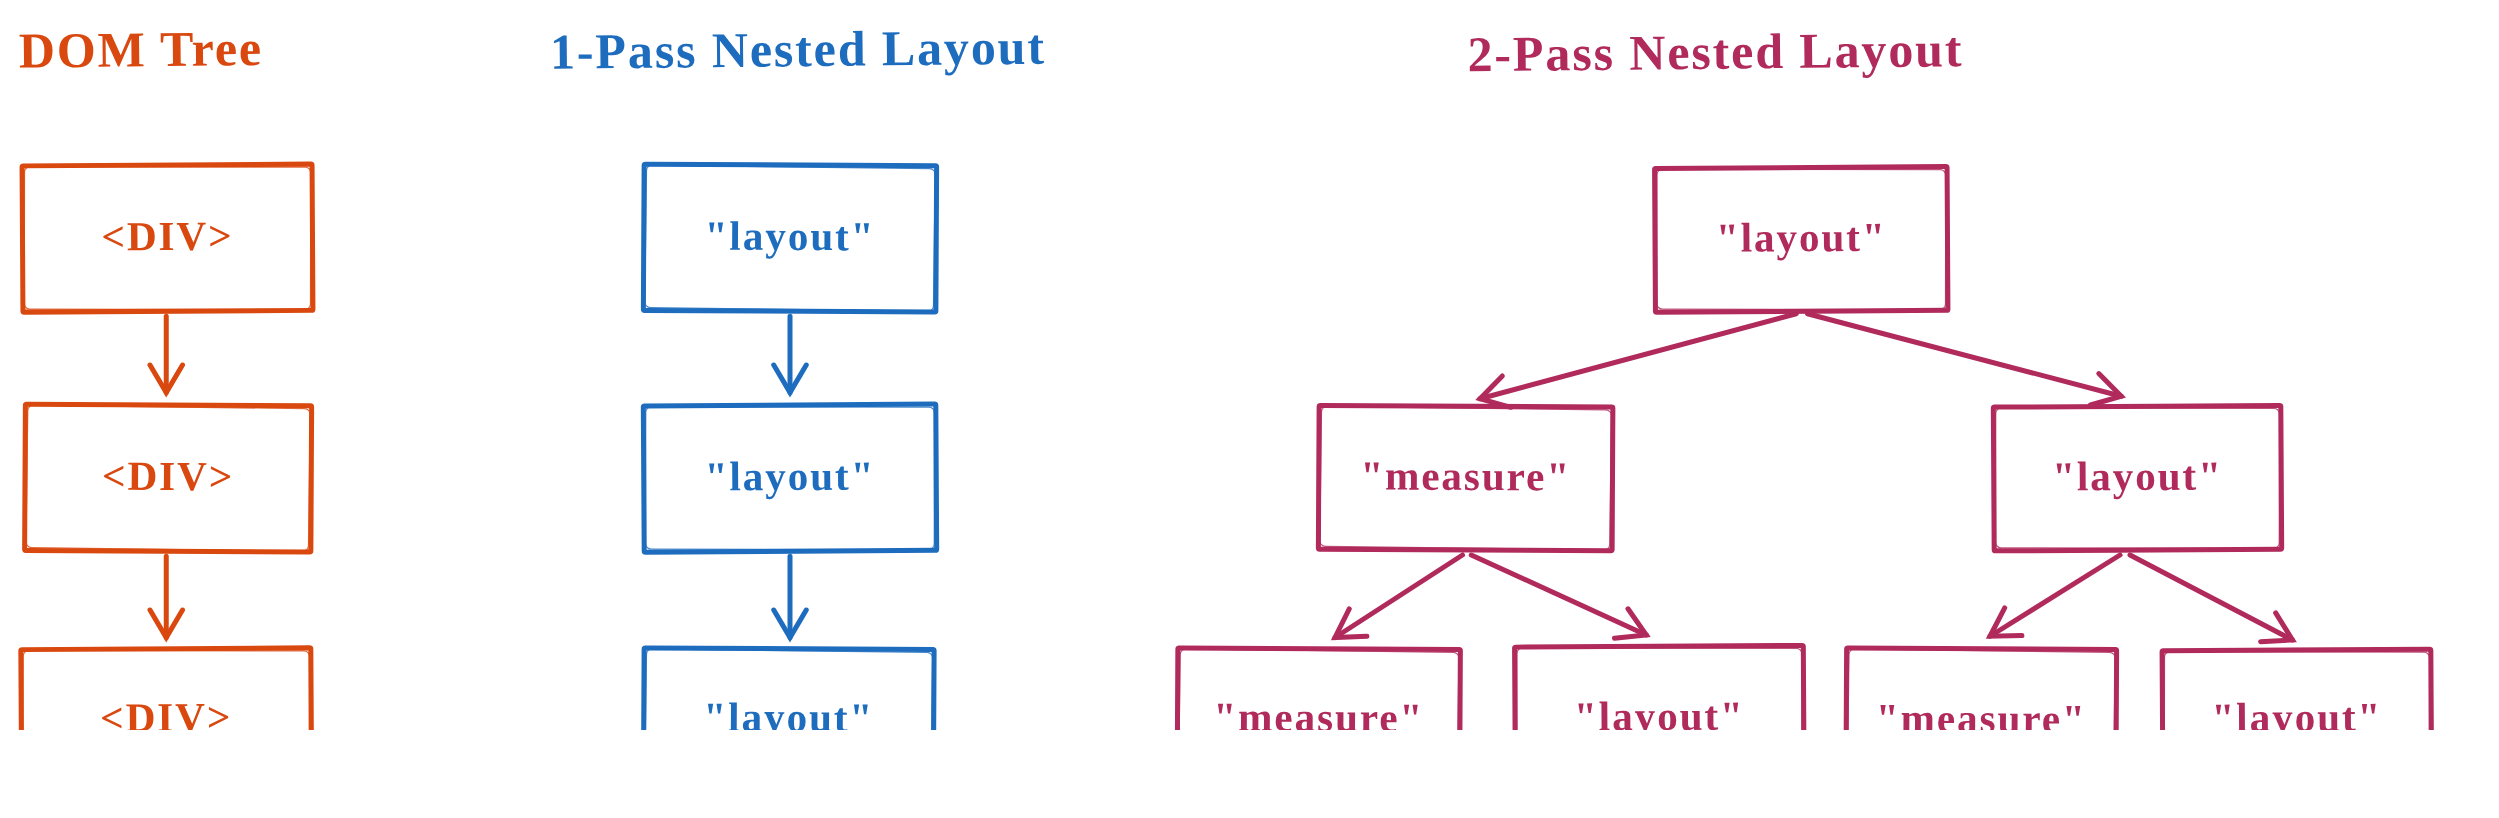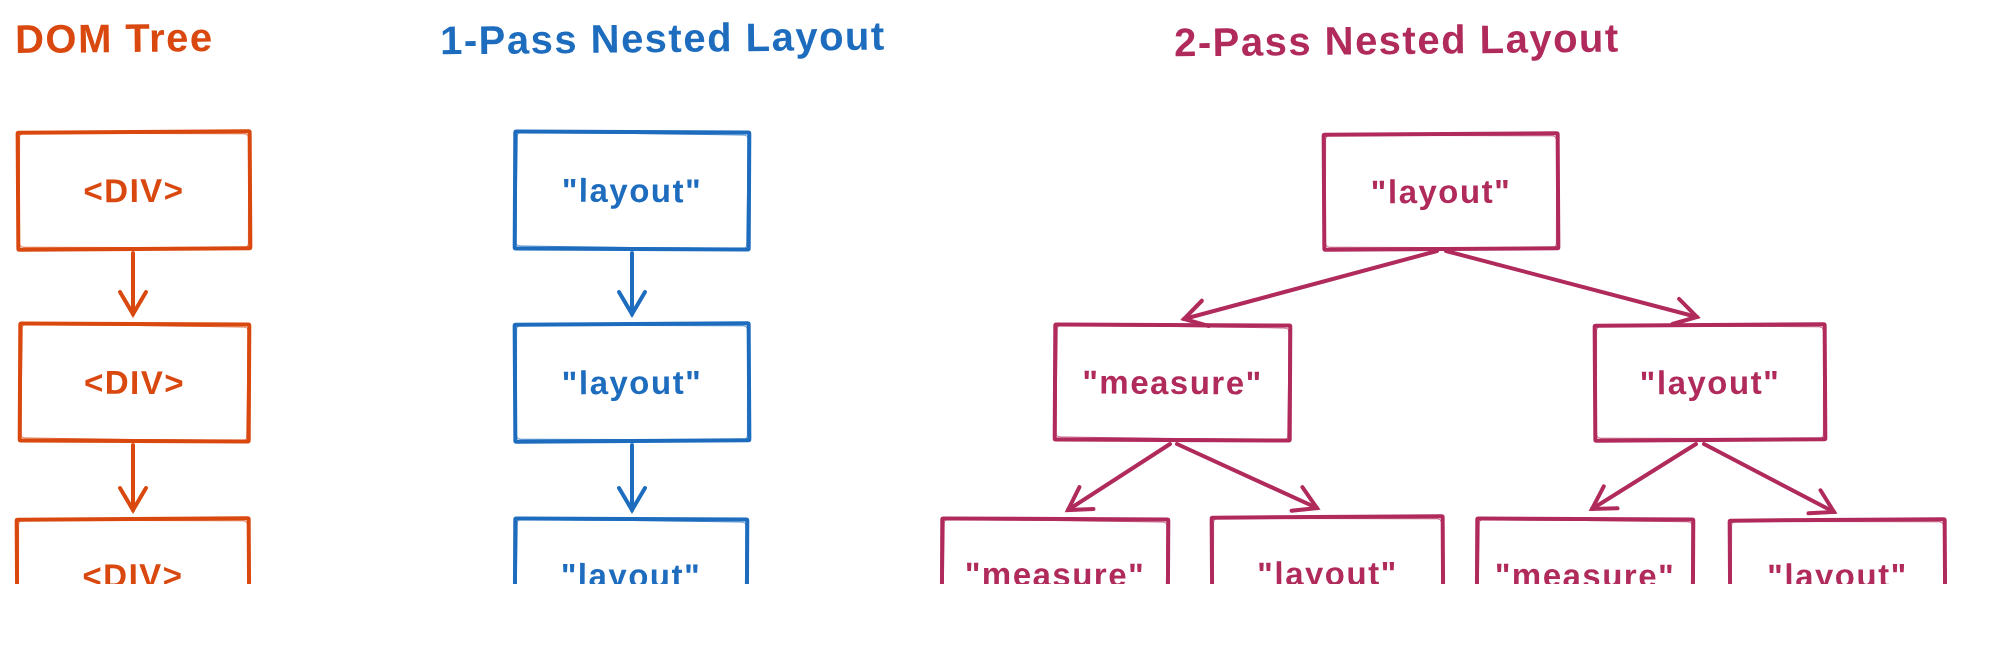--- a/index.html
+++ b/index.html
@@ -1,21 +1,21 @@
 <!DOCTYPE html>
 <html><head>
 <meta charset="utf-8">
 <style>
   html, body { margin: 0; padding: 0; background: #ffffff; }
   .canvas {
     position: relative;
     width: 1999px;
     height: 584px;
     overflow: hidden;
-    font-family: Liberation Sans, sans-serif;
+    font-family: Liberation Serif, serif;
   }
   .edges-layer {
     position: absolute;
     left: 0; top: 0;
     width: 1999px; height: 654px;
     pointer-events: none;
   }
   .title {
     position: absolute;
     margin: 0;

